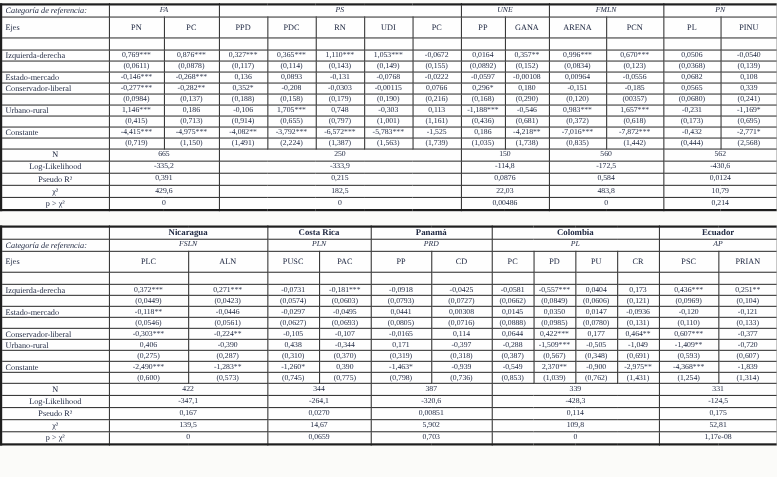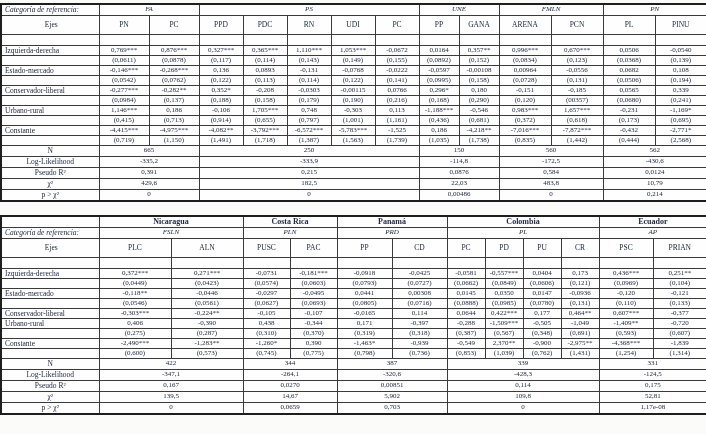--- a/index.html
+++ b/index.html
@@ -25,21 +25,21 @@
     font-size: 7px;
     line-height: 1.05;
     text-align: center;
     padding: 0 1px;
     height: 9px;
     white-space: nowrap;
     overflow: hidden;
   }
   .regtable tr.r-country td { height: 10px; }
   .regtable tr.r-ref td     { height: 10px; }
-  .regtable tr.r-ejes td    { height: 18px; font-size: 7.5px; text-align: center; }
+  .regtable tr.r-ejes td    { height: 18px; font-size: 7.5px; }
   .regtable tr.r-spacer td  { height: 10px; }
   .regtable tr.r-stat td    { height: 10px; }
   .regtable td.lbl {
     text-align: left;
     padding-left: 3px;
     font-size: 7.5px;
   }
   .regtable td.stat-lbl { text-align: center; font-size: 7.5px; }
   .regtable td.italic  { font-style: italic; }
   .regtable td.country { font-weight: bold; font-size: 8px; }
@@ -148,36 +148,20 @@
             <td>-0,131</td>
             <td>-0,0768</td>
             <td>-0,0222</td>
             <td>-0,0597</td>
             <td>-0,00108</td>
             <td>0,00964</td>
             <td>-0,0556</td>
             <td>0,0682</td>
             <td>0,108</td>
           </tr>
-          <tr class="r-se">
-            <td></td>
-            <td>(0,0542)</td>
-            <td>(0,0762)</td>
-            <td>(0,122)</td>
-            <td>(0,113)</td>
-            <td>(0,114)</td>
-            <td>(0,122)</td>
-            <td>(0,141)</td>
-            <td>(0,0995)</td>
-            <td>(0,158)</td>
-            <td>(0,0728)</td>
-            <td>(0,131)</td>
-            <td>(0,0506)</td>
-            <td>(0,194)</td>
-          </tr>
           <tr class="r-coef">
             <td class="lbl">Conservador-liberal</td>
             <td>-0,277***</td>
             <td>-0,282**</td>
             <td>0,352*</td>
             <td>-0,208</td>
             <td>-0,0303</td>
             <td>-0,00115</td>
             <td>0,0766</td>
             <td>0,296*</td>
@@ -249,21 +233,21 @@
             <td>-7,016***</td>
             <td>-7,872***</td>
             <td>-0,432</td>
             <td>-2,771*</td>
           </tr>
           <tr class="r-se">
             <td></td>
             <td>(0,719)</td>
             <td>(1,150)</td>
             <td>(1,491)</td>
-            <td>(1,718)</td>
+            <td>(2,224)</td>
             <td>(1,387)</td>
             <td>(1,563)</td>
             <td>(1,739)</td>
             <td>(1,035)</td>
             <td>(1,738)</td>
             <td>(0,835)</td>
             <td>(1,442)</td>
             <td>(0,444)</td>
             <td>(2,568)</td>
           </tr>

